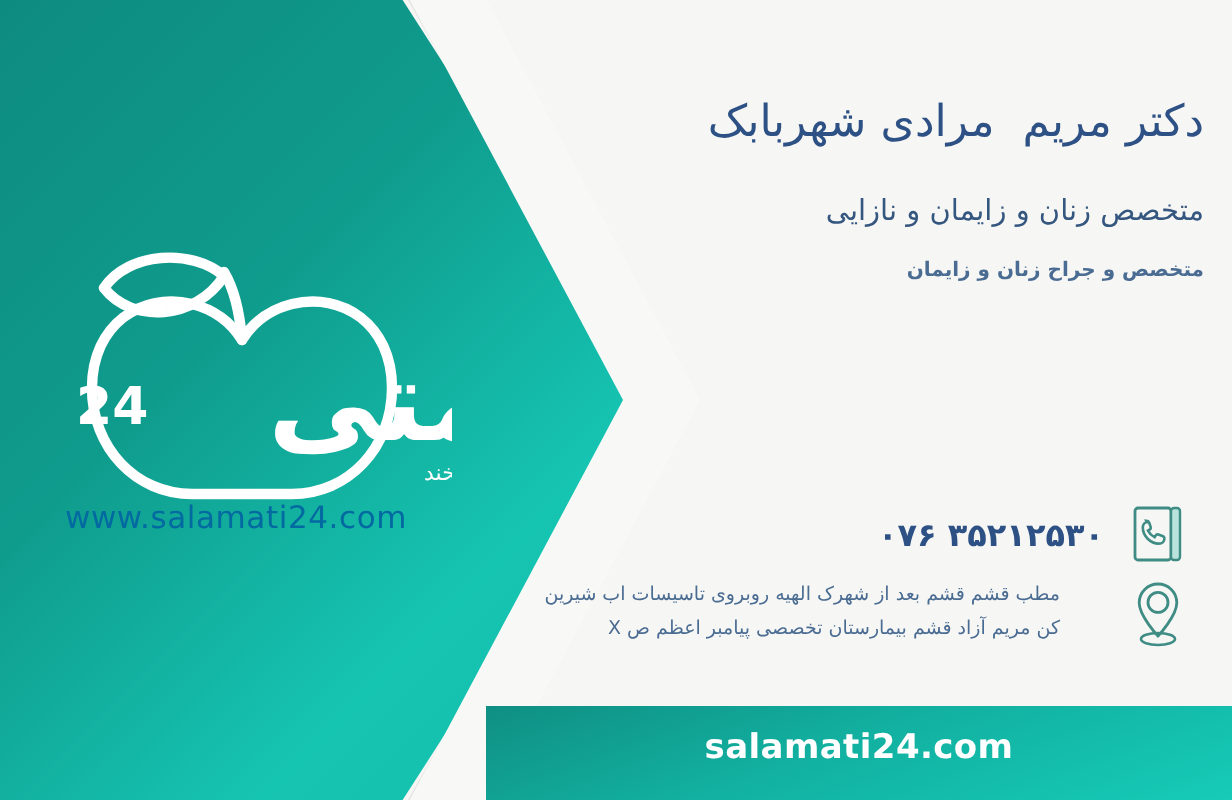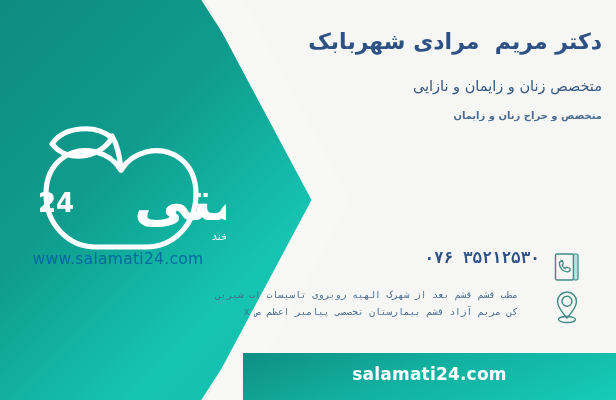--- a/index.html
+++ b/index.html
@@ -121,49 +121,49 @@
   
   .content {
     position: absolute;
     right: 14px;
     top: 0;
     width: 420px;
     text-align: right;
     direction: rtl;
   }
   .doc-name {
-    margin-top: 28px;
+    margin-top: 48px;
     color: #2e5185;
     font-size: 22px;
-    font-weight: bold;
+    font-weight: normal;
     line-height: 1.25;
     white-space: pre;
   }
   .specialty {
     margin-top: 22px;
     color: #34567f;
     font-size: 14.5px;
     font-weight: normal;
   }
   .specialty-sub {
     margin-top: 16px;
     color: #4a6c92;
     font-size: 10px;
     font-weight: bold;
   }
 
   
   .row {
     position: absolute;
-    right: 32px;
+    right: 20px;
     display: flex;
+    align-items: center;
     justify-content: flex-end;
     gap: 10px;
     direction: rtl;
-    font-family: Liberation Mono, monospace;
   }
   .row-phone { top: 248px; width: 420px; }
   .row-addr  { top: 288px; width: 420px; gap: 32px; }
 
   .row-icon {
     flex: 0 0 auto;
     width: 34px;
     height: 38px;
     display: flex;
     align-items: center;

